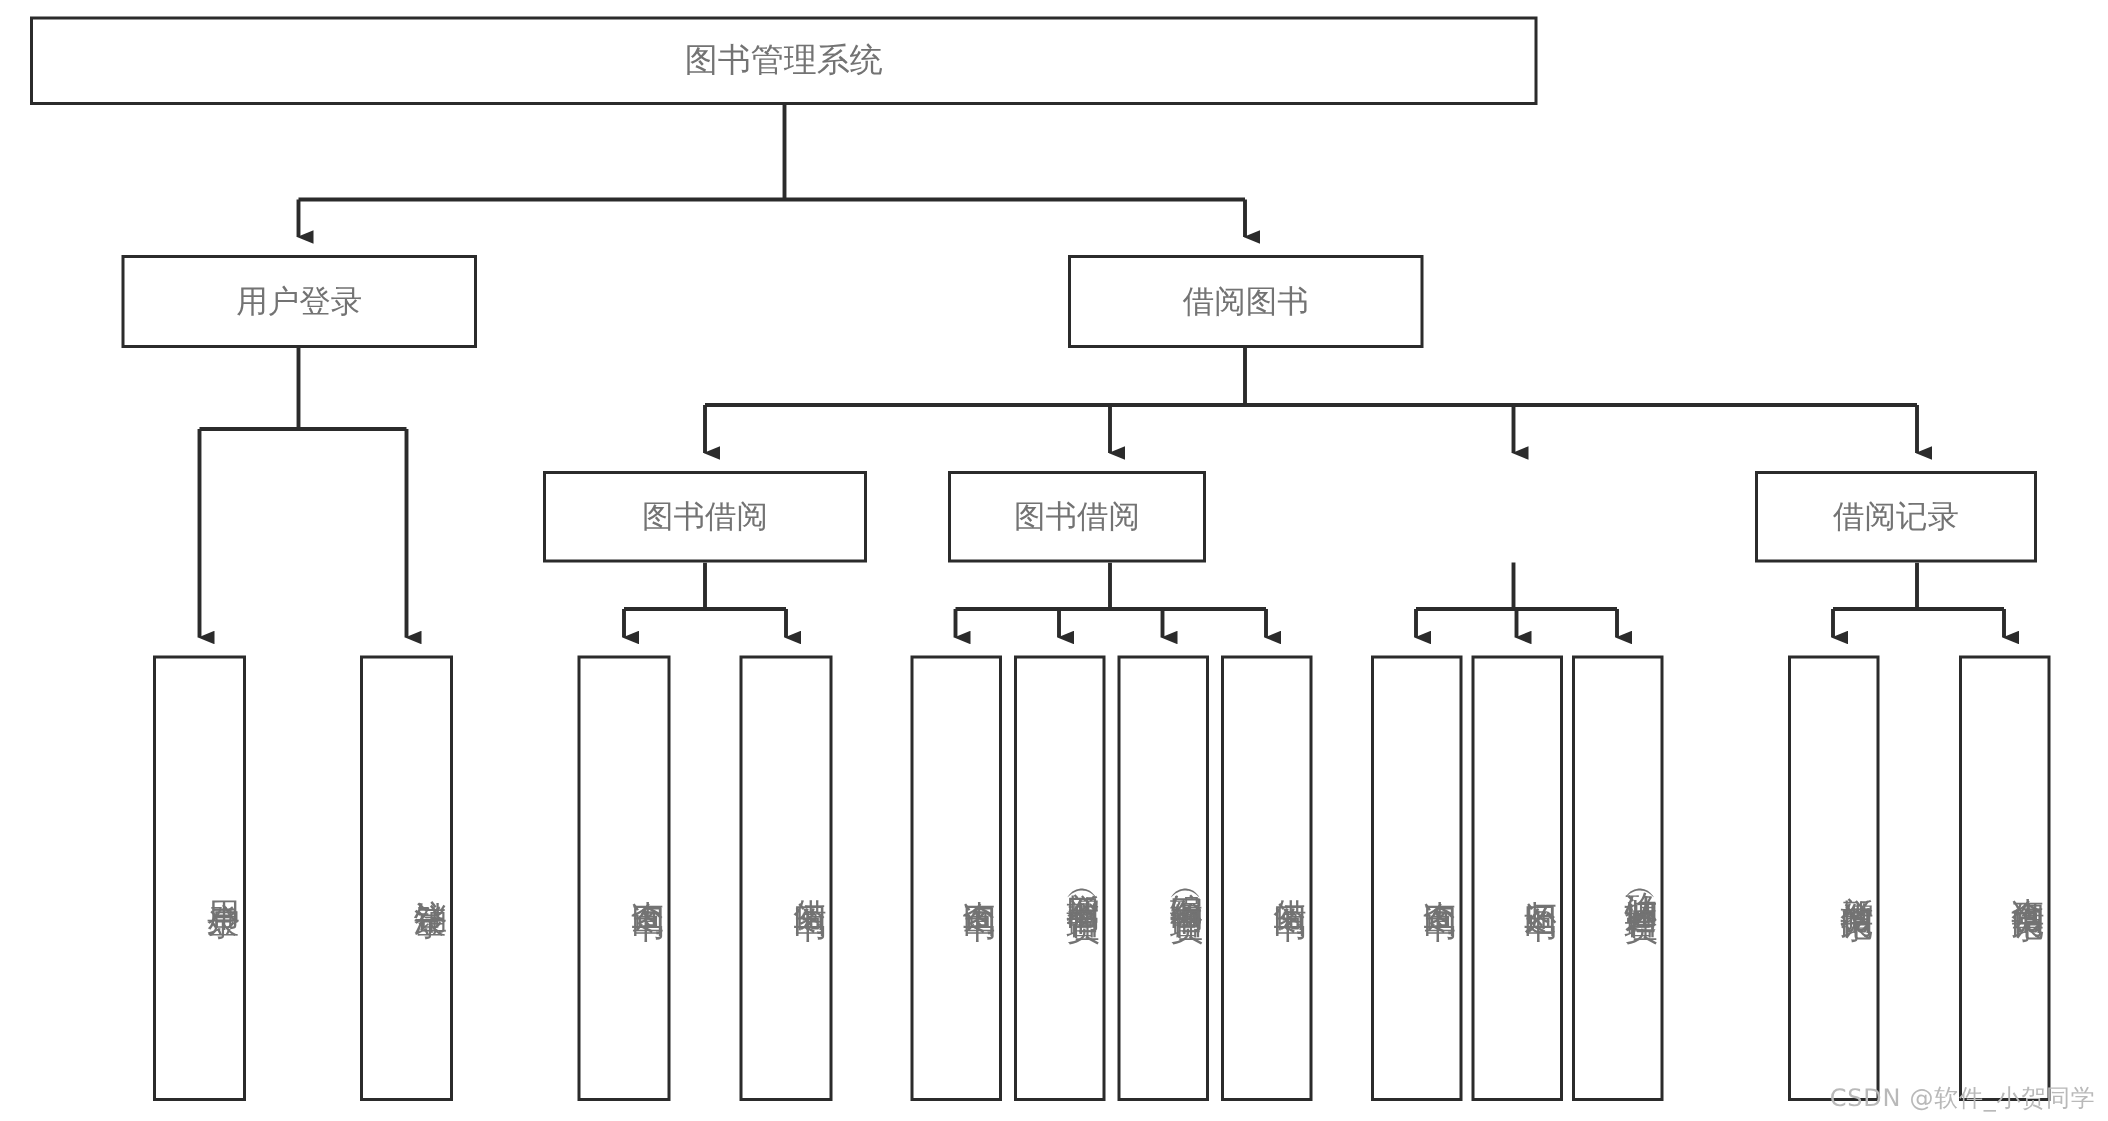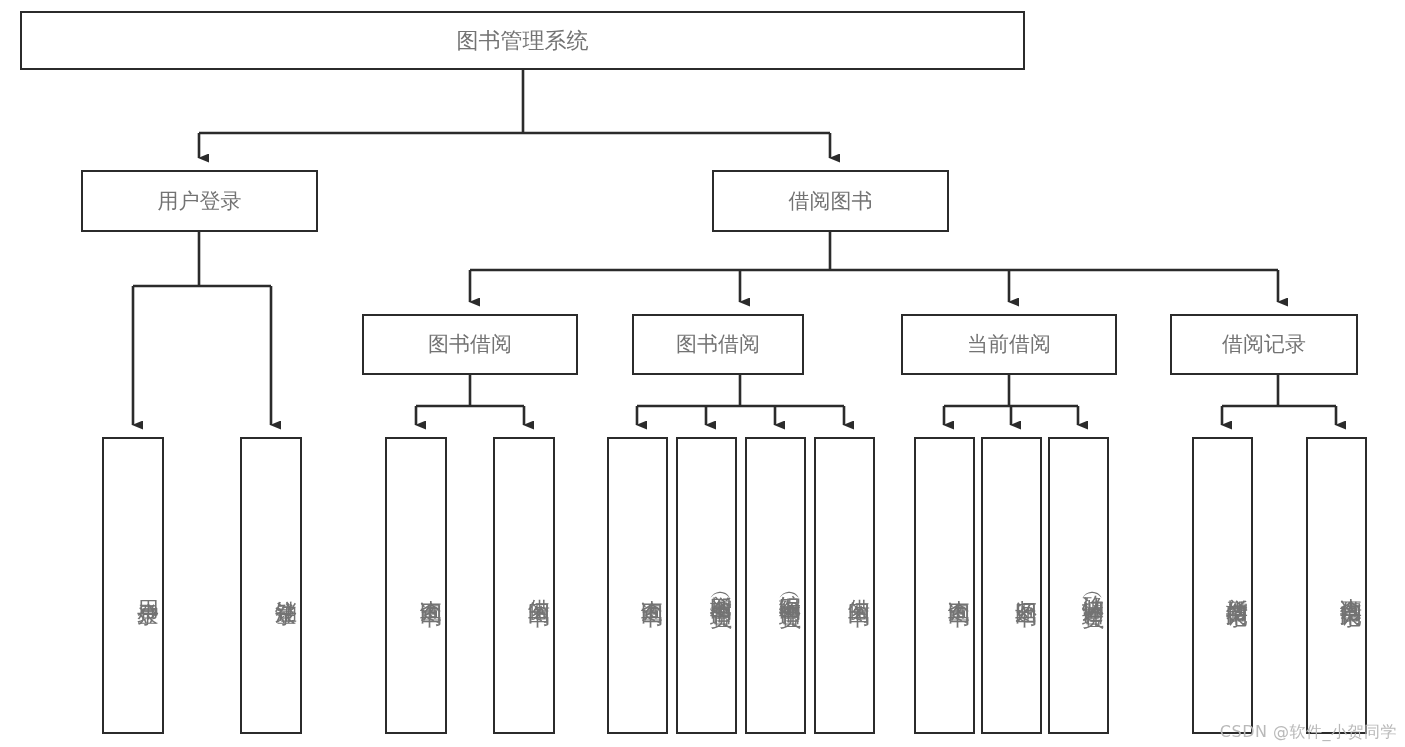--- a/index.html
+++ b/index.html
@@ -140,23 +140,20 @@
   </div>
 
   <div class="node h-node" style="left:362px; top:314px; width:216px; height:61px;">
     <span class="label">图书借阅</span>
   </div>
 
   <div class="node h-node" style="left:632px; top:314px; width:172px; height:61px;">
     <span class="label">图书借阅</span>
   </div>
 
-  <div class="node h-node" style="left:901px; top:314px; width:216px; height:61px;">
-    <span class="label">当前借阅</span>
-  </div>
 
   <div class="node h-node" style="left:1170px; top:314px; width:188px; height:61px;">
     <span class="label">借阅记录</span>
   </div>
 
   <div class="node v-node" style="left:102px; top:437px; width:62px; height:297px;">
     <span class="label">用户登录</span>
   </div>
   <div class="node v-node" style="left:240px; top:437px; width:62px; height:297px;">
     <span class="label">注销登录</span>

